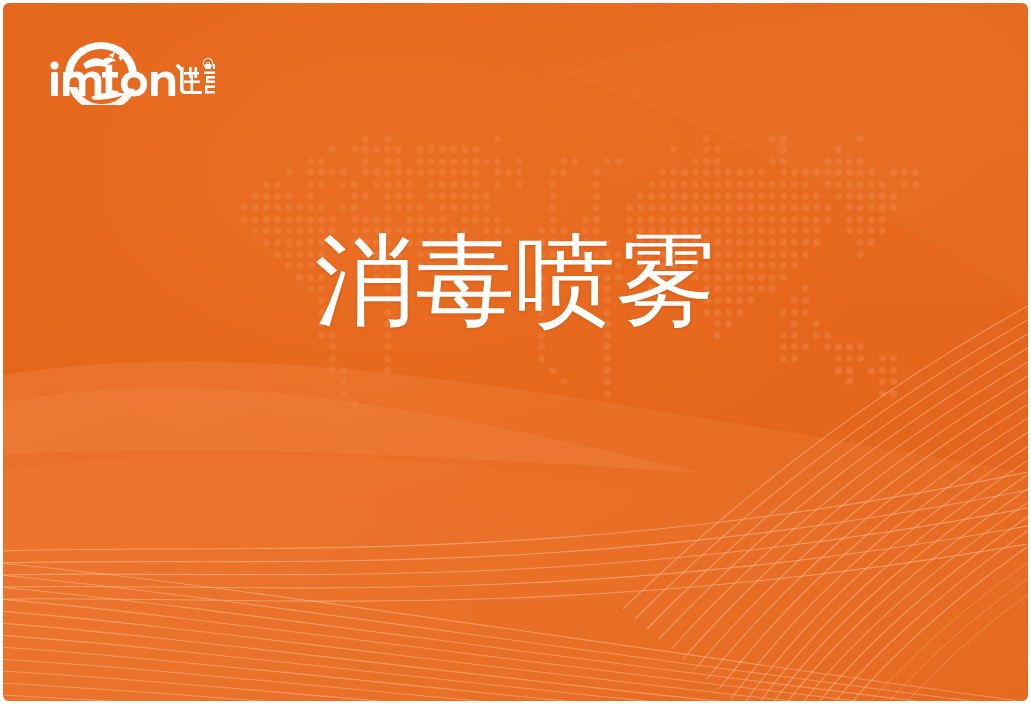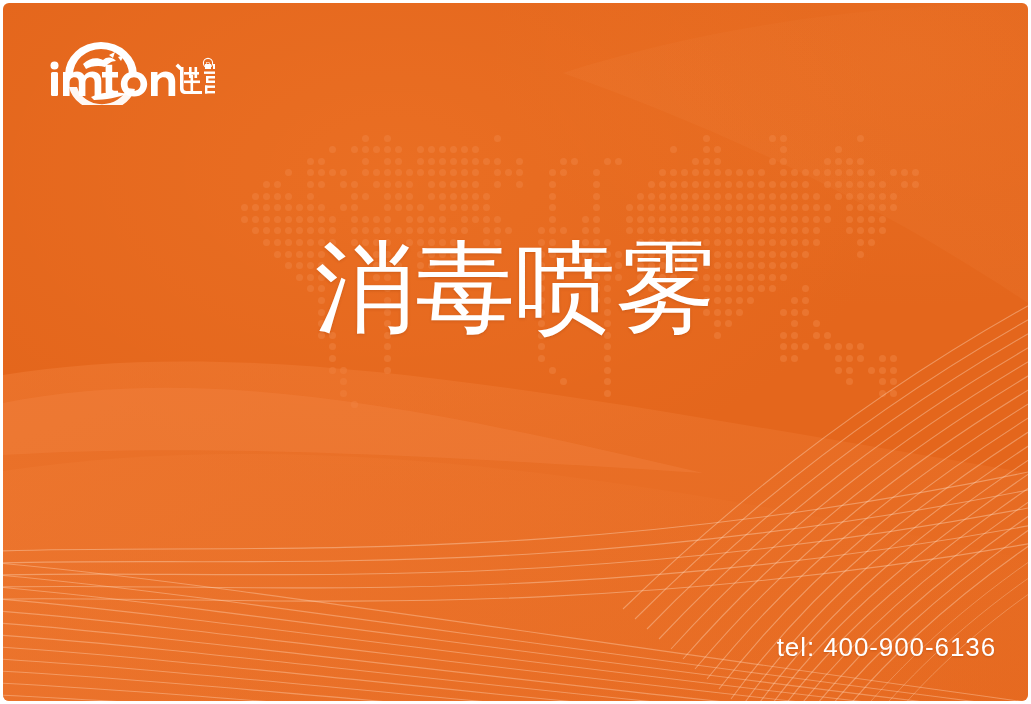--- a/index.html
+++ b/index.html
@@ -29,21 +29,21 @@
   #map .dot{
     position:absolute;width:7px;height:7px;border-radius:50%;
     background:#ef8240;
   }
   
   .wave{position:absolute;left:0;top:0;width:1025px;height:698px;}
   
   #headline{
     position:absolute;left:0;right:0;top:228px;
     text-align:center;color:#ffffff;
-    font-family:Liberation Serif, serif;
+    font-family:Liberation Mono, monospace;
     letter-spacing:.02em;
     text-shadow:0 1px 3px rgba(120,45,0,.22);
   }
   #headline .l1{
     display:block;font-size:100px;line-height:116px;font-weight:400;
   }
   #headline .l2{
     display:block;font-size:100px;line-height:112px;font-weight:400;
   }
   #tel{
@@ -692,21 +692,20 @@
         <path d="M-5,572 C240,566 560,594 1030,504"></path>
         <path d="M-5,584 C240,579 560,608 1030,522"></path>
         <path d="M-5,596 C240,592 560,622 1030,540"></path>
       </g>
     </svg>
 
     <div id="headline">
       <span class="l1">消毒喷雾</span>
     </div>
 
-    <div id="tel">tel: 400-900-6136</div>
 
     <div id="logo">
       <svg width="176" height="74" viewBox="0 0 176 74">
         <g fill="#ffffff">
 
           <path d="M26,44 A36,33 0 0 1 98,44 L90,44 A28,26 0 0 0 34,44 Z"></path>
 
           <path d="M30,56 A34,30 0 0 0 96,58 L88,57 A26,23 0 0 1 38,56 Z" opacity=".95"></path>
 
           <path d="M44,33 C50,27 58,26 64,29 C68,25 74,26 77,30 C72,30 69,33 66,36 C60,34 52,35 47,38 Z"></path>

